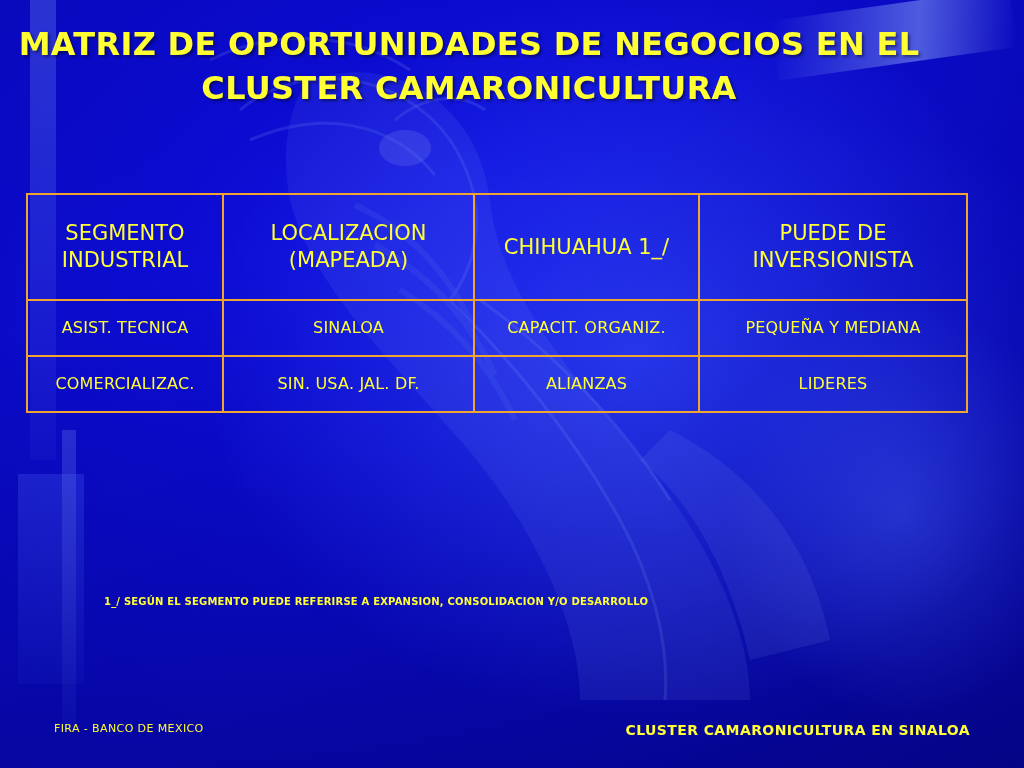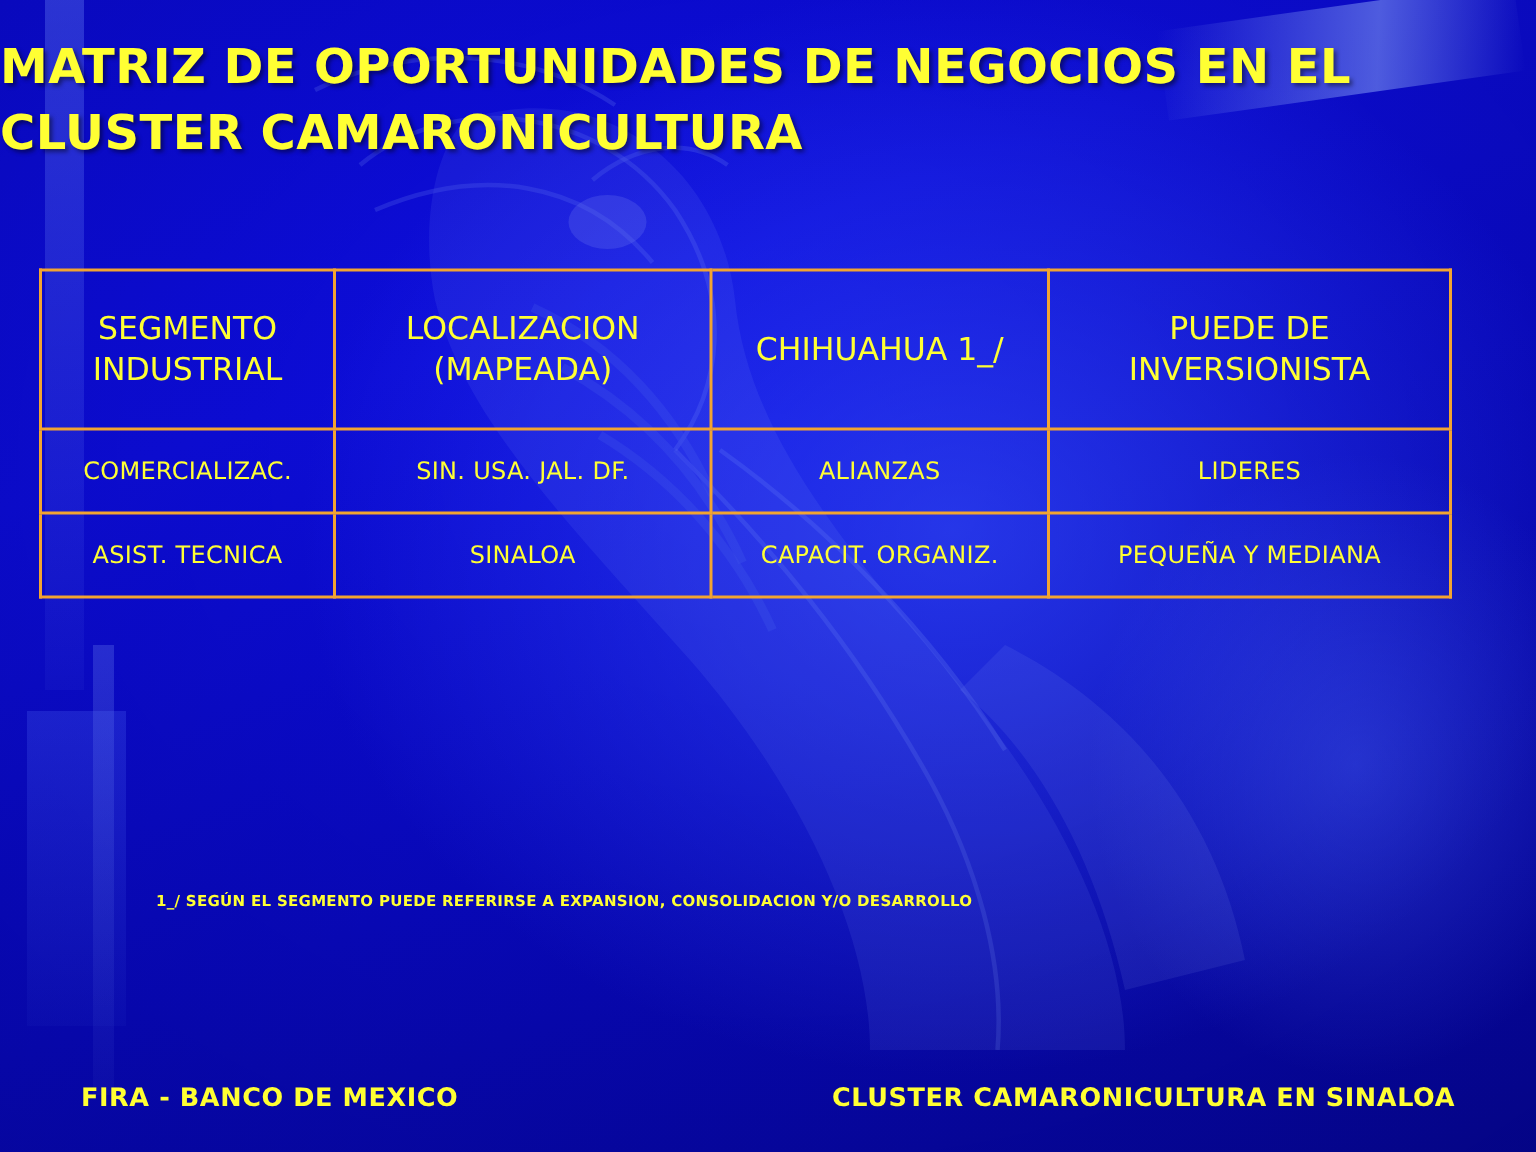--- a/index.html
+++ b/index.html
@@ -71,34 +71,34 @@
     background: linear-gradient(100deg, rgba(160,190,255,0) 0%, rgba(160,190,255,0.45) 60%, rgba(160,190,255,0) 100%);
     transform: rotate(-8deg);
   }
 
   
   .title {
     position: absolute;
     top: 22px;
     left: 0;
     width: 938px;
-    text-align: left;
+    text-align: center;
     color: #ffff33;
     font-size: 32px;
     font-weight: bold;
     line-height: 44px;
     letter-spacing: 0.3px;
     text-shadow: 2px 2px 3px rgba(0,0,0,0.45);
   }
 
   
   .matrix-table {
     position: absolute;
     left: 26px;
-    top: 179px;
+    top: 193px;
     width: 940px;
     border-collapse: collapse;
     table-layout: fixed;
   }
   .matrix-table td {
     border: 2px solid #f2a431;
     color: #ffff33;
     text-align: center;
     vertical-align: middle;
     padding: 4px 6px;
@@ -131,30 +131,30 @@
     font-weight: bold;
     letter-spacing: 0.2px;
   }
 
   
   .footer-left {
     position: absolute;
     left: 54px;
     top: 722px;
     color: #ffff33;
-    font-size: 17px;
-    font-weight: bold;
+    font-size: 11px;
+    font-weight: normal;
     letter-spacing: 0.4px;
   }
   .footer-right {
     position: absolute;
     right: 54px;
     top: 722px;
     color: #ffff33;
-    font-size: 17px;
+    font-size: 14px;
     font-weight: bold;
     letter-spacing: 0.4px;
   }
 </style>
 </head>
 <body>
 
 <div class="slide">
 
   <div class="bg-shape left-bar"></div>
@@ -194,31 +194,31 @@
         <col class="col-4">
     </colgroup>
     <tbody>
       <tr class="hdr">
         <td>SEGMENTO INDUSTRIAL</td>
         <td>LOCALIZACION (MAPEADA)</td>
         <td>CHIHUAHUA 1_/</td>
         <td>PUEDE DE INVERSIONISTA</td>
       </tr>
       <tr class="body-row row-short">
+        <td>ASIST. TECNICA</td>
+        <td>SINALOA</td>
+        <td>CAPACIT. ORGANIZ.</td>
+        <td>PEQUEÑA Y MEDIANA</td>
+      </tr>
+      <tr class="body-row row-short">
         <td>COMERCIALIZAC.</td>
         <td>SIN. USA. JAL. DF.</td>
         <td>ALIANZAS</td>
         <td>LIDERES</td>
       </tr>
-      <tr class="body-row row-short">
-        <td>ASIST. TECNICA</td>
-        <td>SINALOA</td>
-        <td>CAPACIT. ORGANIZ.</td>
-        <td>PEQUEÑA Y MEDIANA</td>
-      </tr>
     </tbody>
   </table>
 
   <div class="footnote">1_/ SEGÚN EL SEGMENTO PUEDE REFERIRSE A EXPANSION, CONSOLIDACION Y/O DESARROLLO</div>
 
   <div class="footer-left">FIRA - BANCO DE MEXICO</div>
   <div class="footer-right">CLUSTER CAMARONICULTURA EN SINALOA</div>
 
 </div>
 

